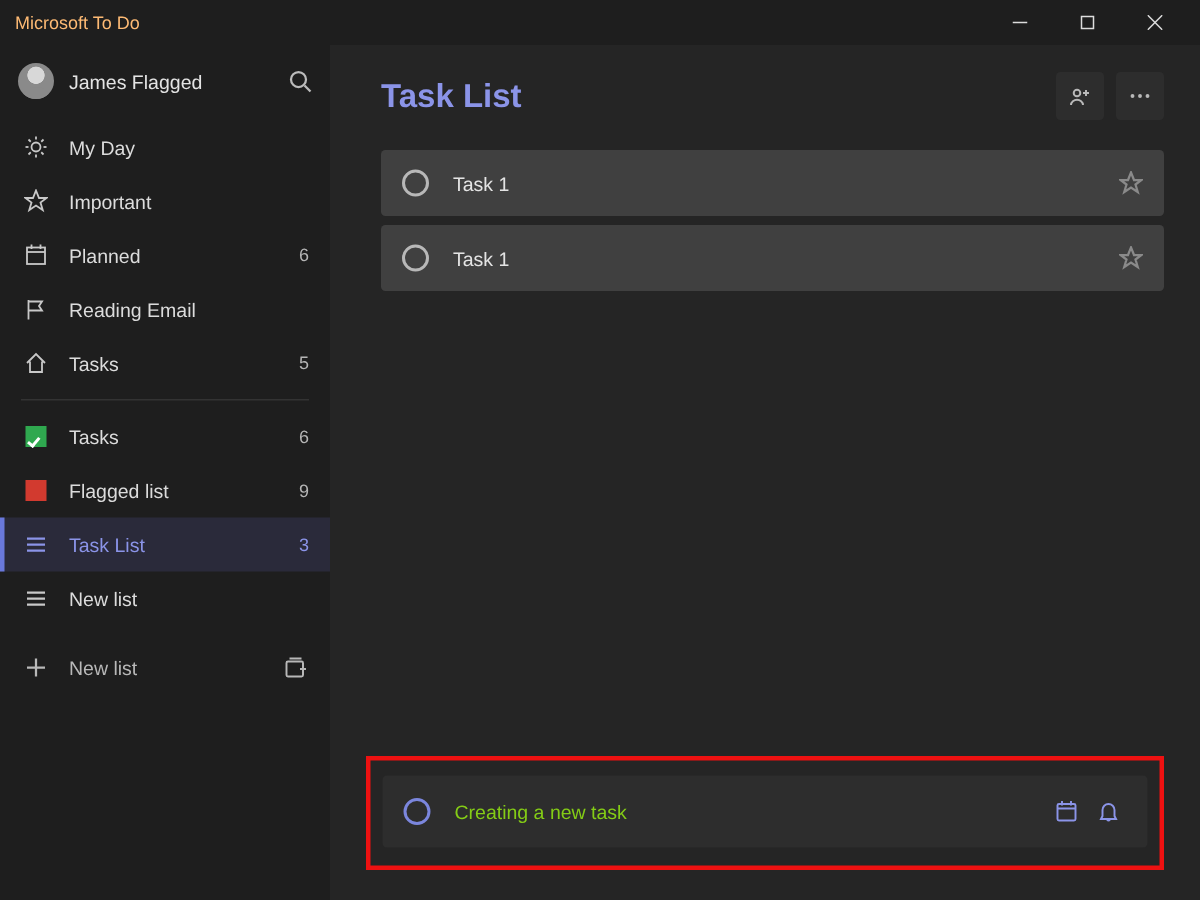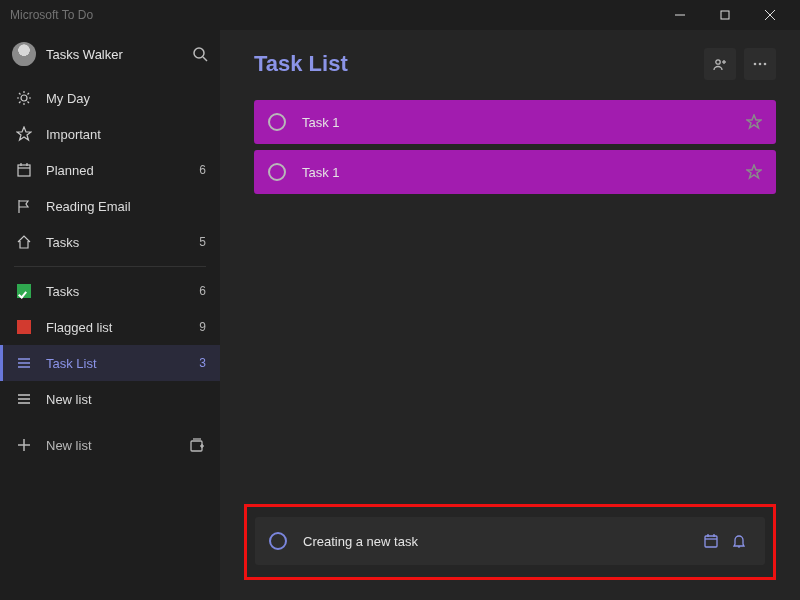--- a/index.html
+++ b/index.html
@@ -1,20 +1,20 @@
 <!DOCTYPE html>
 <html><head>
 <meta charset="utf-8">
 <style>
   * { box-sizing: border-box; margin: 0; padding: 0; font-family: "Segoe UI", Arial, sans-serif; }
   body { width: 800px; height: 600px; background: #0f0f10; overflow: hidden; color: #e0e0e0; font-size: 13px; }
   .window { width: 800px; height: 600px; background: #1e1e1e; display: flex; flex-direction: column; }
 
   
-  .titlebar { height: 30px; background: #1e1e1e; display: flex; align-items: center; padding: 0 8px 0 10px; color: #737373; font-size: 12px; }
+  .titlebar { height: 30px; background: #1e1e1e; display: flex; align-items: center; padding: 0 8px 0 10px; color: #fdba74; font-size: 12px; }
   .titlebar .app-title { flex: 1; }
   .win-controls { display: flex; }
   .win-btn { width: 45px; height: 30px; display: flex; align-items: center; justify-content: center; color: #ddd; cursor: pointer; }
   .win-btn svg { width: 10px; height: 10px; stroke: #ddd; stroke-width: 1; fill: none; }
 
   .body { flex: 1; display: flex; min-height: 0; }
 
   
   .sidebar { width: 220px; background: #1e1e1e; display: flex; flex-direction: column; padding-top: 4px; }
   .profile { display: flex; align-items: center; padding: 8px 12px 14px 12px; }
@@ -41,31 +41,31 @@
   .sq-green { width:14px; height:14px; background:#2fa84f; position:relative; }
   .sq-green::after{content:"";position:absolute;left:3px;top:6px;width:3px;height:6px;border-right:2px solid #fff;border-bottom:2px solid #fff;transform:rotate(40deg);}
   .sq-red { width:14px; height:14px; background:#d23a2f; }
 
   
   .main { flex:1; background: #252525; display:flex; flex-direction:column; position:relative; padding: 18px 24px 24px 34px; }
   .header { display:flex; align-items:center; margin-bottom: 20px; }
   .list-title { color:#8b94e8; font-size:22px; font-weight:600; flex:1; }
   .hdr-btn { width:32px; height:32px; background:#2d2d2d; border-radius:3px; display:flex; align-items:center; justify-content:center; margin-left:8px; cursor:pointer; }
 
-  .task-row { display:flex; align-items:center; height:44px; background:#a21caf; border-radius:3px; padding: 0 14px; margin-bottom:6px; cursor:pointer;}
+  .task-row { display:flex; align-items:center; height:44px; background:#404040; border-radius:3px; padding: 0 14px; margin-bottom:6px; cursor:pointer;}
   .task-circle { width:18px; height:18px; border:2px solid #b8b8b8; border-radius:50%; margin-right:16px;}
   .task-title { flex:1; color:#e4e4e4; }
   .star { width:16px; height:16px; }
   .star svg { fill:none; stroke:#8a8a8a; stroke-width:1.5;}
 
   
   .addtask-wrap { position:absolute; left:24px; right:24px; bottom:20px; border:3px solid #e11; padding:10px 8px 12px 8px; }
   .addtask { display:flex; align-items:center; height:48px; background:#2d2d2d; border-radius:3px; padding:0 12px 0 14px; }
   .addtask .circle { width:18px; height:18px; border:2px solid #7b86dd; border-radius:50%; margin-right:16px;}
-  .addtask input { flex:1; background:transparent; border:none; outline:none; color:#e5e5e5; font-size:13px; }
+  .addtask input { flex:1; background:transparent; border:none; outline:none; color:#84cc16; font-size:13px; }
   .addtask input::placeholder{color:#888;}
   @keyframes blink{50%{opacity:0;}}
   .addtask .trail-btn { width:28px; height:28px; display:flex; align-items:center; justify-content:center; cursor:pointer;}
 
   svg { display:block; }
 </style>
 </head>
 <body>
 
 <div class="window">
@@ -90,21 +90,21 @@
           </svg>
         </div>
     </div>
   </div>
 
   <div class="body">
 
     <div class="sidebar">
       <div class="profile">
         <div class="avatar"></div>
-        <span class="profile-name">Tasks Walker</span>
+        <span class="profile-name">James Flagged</span>
         <span>
           <svg class="search-icon" viewBox="0 0 16 16">
               <circle cx="7" cy="7" r="5" fill="none" stroke="#bbb" stroke-width="1.5"></circle>
               <line x1="11" y1="11" x2="15" y2="15" stroke="#bbb" stroke-width="1.5"></line>
             </svg>
         </span>
       </div>
 
       <div class="nav-item">
         <span class="icon">

